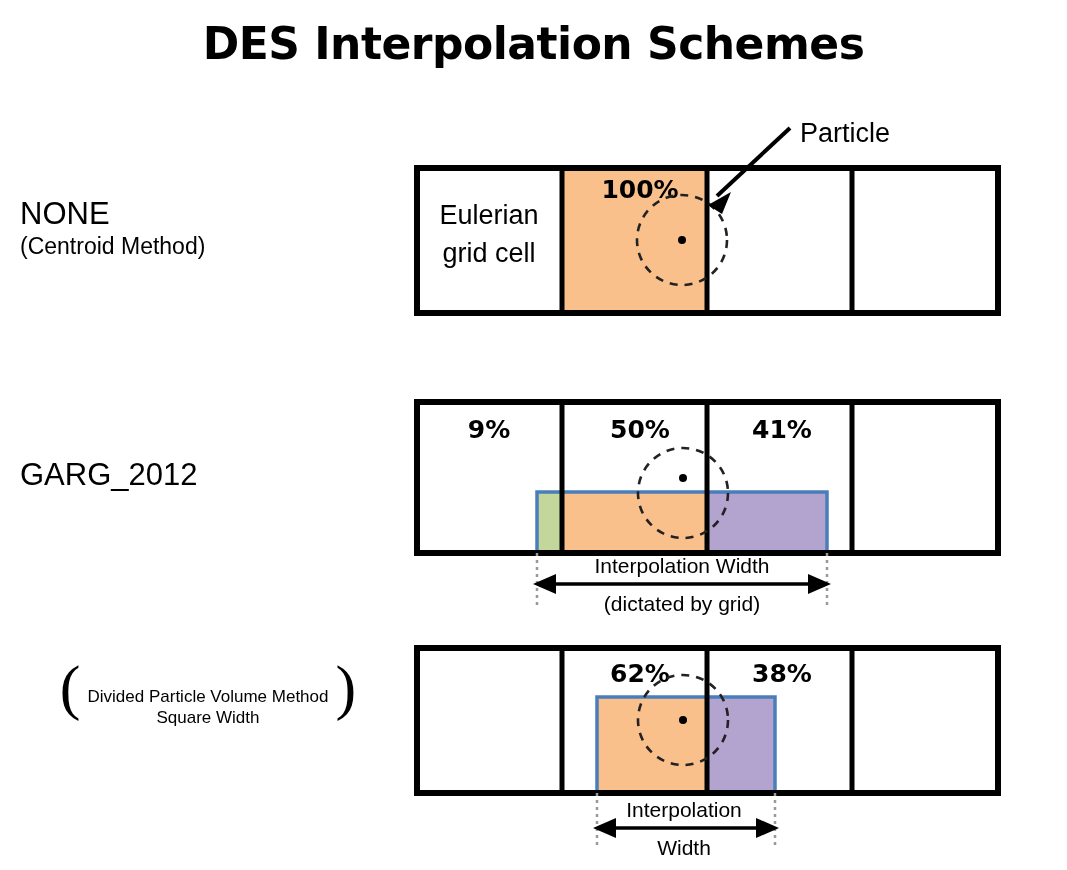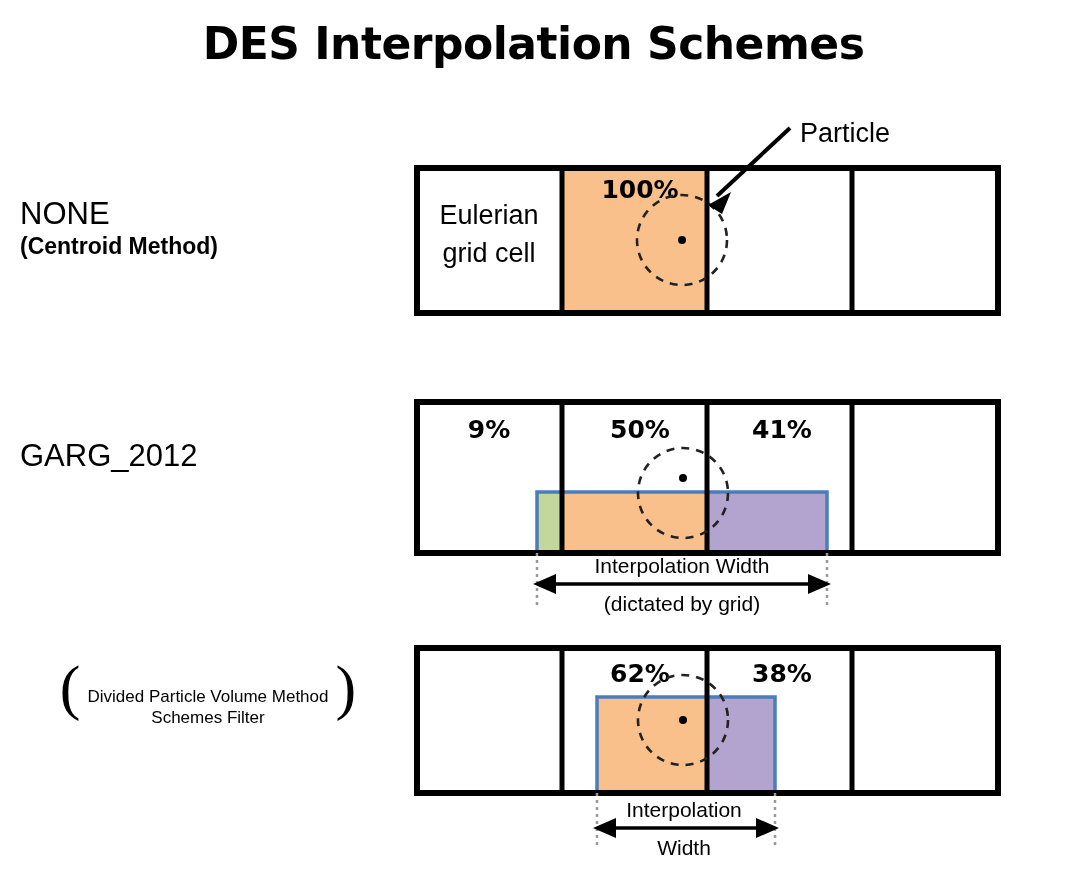--- a/index.html
+++ b/index.html
@@ -40,21 +40,20 @@
   }
   .label-main {
     font-size: 31px;
     font-family: "Liberation Sans", sans-serif;
     white-space: nowrap;
   }
   .label-sub {
     font-size: 23px;
     font-family: "Liberation Sans", sans-serif;
     white-space: nowrap;
-    font-weight: bold;
   }
   .label-sub-small {
     font-size: 17px;
     font-family: "Liberation Sans", sans-serif;
     white-space: nowrap;
   }
   .paren {
     font-size: 62px;
     line-height: 0.8;
     font-family: "Liberation Serif", serif;
@@ -103,30 +102,30 @@
 
 <div id="page">
 
   <div class="title">DES Interpolation Schemes</div>
 
   <div class="row-label" style="left:20px; top:196px; width:380px;">
     <div class="label-main">NONE</div>
     <div class="label-sub">(Centroid Method)</div>
   </div>
 
-  <div class="row-label" style="left:20px; top:438px; width:380px;">
+  <div class="row-label" style="left:20px; top:457px; width:380px;">
     <div class="label-main">GARG_2012</div>
   </div>
 
   <div class="row-label" style="left:8px; top:648px; width:400px;">
     <div class="paren-wrap">
       <span class="paren">(</span>
       <span class="paren-inner">
         <span class="label-sub-small">Divided Particle Volume Method</span>
-        <span class="label-sub-small">Schemes Filter</span>
+        <span class="label-sub-small">Square Width</span>
       </span>
       <span class="paren">)</span>
     </div>
   </div>
 
   <svg class="diagram" viewBox="0 0 1067 870">
 
     <g>
       <rect x="562" y="168" width="145" height="145" fill="#F9C08C"></rect>
       <rect x="417" y="168" width="581" height="145" fill="none" stroke="#000" stroke-width="6"></rect>

